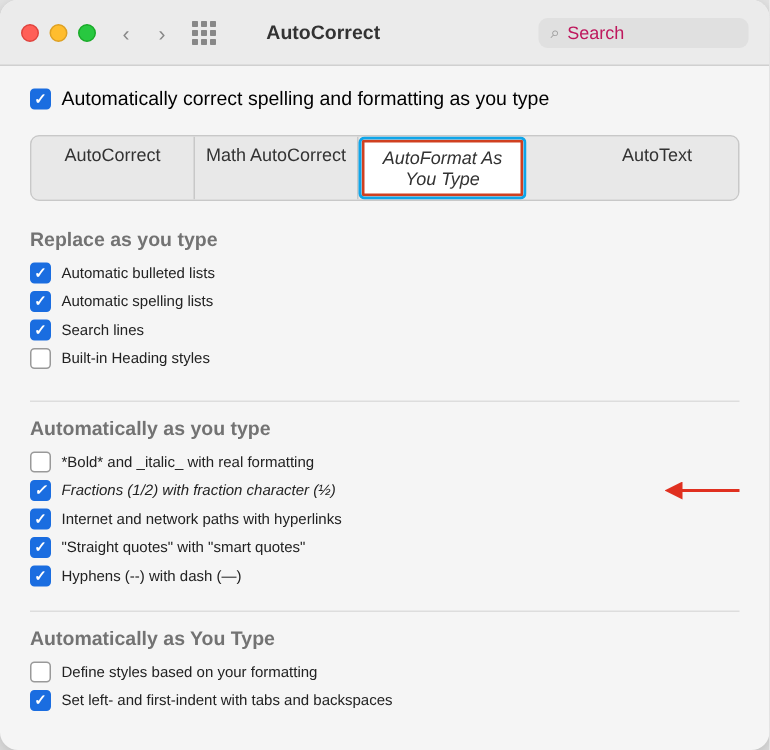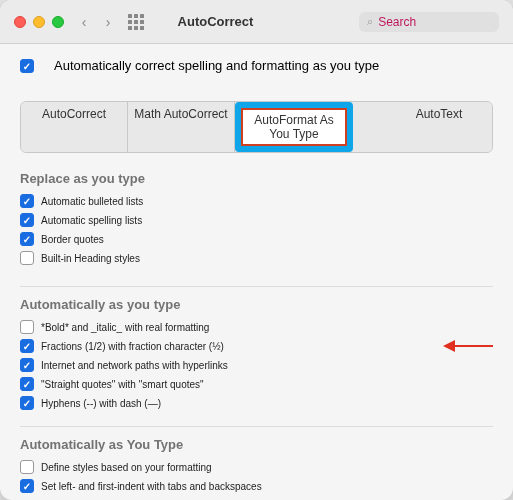--- a/index.html
+++ b/index.html
@@ -114,22 +114,22 @@
     
     .content {
       padding: 14px 20px;
       flex: 1;
       overflow-y: auto;
     }
 
     .top-checkbox-row {
       display: flex;
       align-items: flex-end;
-      gap: 20px;
-      margin-bottom: 28px;
+      gap: 7px;
+      margin-bottom: 17px;
     }
 
     
     .tabs {
       display: flex;
       border: 1px solid #c8c8c8;
       border-radius: 6px;
       overflow: hidden;
       margin-bottom: 18px;
       background: #e8e8e8;
@@ -148,22 +148,23 @@
 
     .tab:last-child {
       border-right: none;
       padding-left: 37px;
     }
 
     .tab.active {
       background: #fff;
       box-shadow: inset 0 0 0 2px #d04020;
       font-weight: 500;
-      border: 6px solid #0ea5e9;
+      border: 2px solid #0ea5e9;
       border-radius: 4px;
+      font-style: italic;
     }
 
     
     .section {
       margin-bottom: 16px;
     }
 
     .section-title {
       font-weight: 700;
       font-size: 13px;
@@ -290,41 +291,41 @@
           <div class="checkbox-row">
             <div class="cb checked"></div>
             <span>Automatic bulleted lists</span>
           </div>
           <div class="checkbox-row">
             <div class="cb checked"></div>
             <span>Automatic spelling lists</span>
           </div>
           <div class="checkbox-row">
             <div class="cb checked"></div>
-            <span>Border quotes</span>
+            <span>Search lines</span>
           </div>
           <div class="checkbox-row">
             <div class="cb unchecked"></div>
             <span>Built-in Heading styles</span>
           </div>
         </div>
       </div>
     </div>
 
     <hr class="divider">
 
     <div class="section">
       <div class="section-title">Automatically as you type</div>
 
       <div class="checkbox-row">
         <div class="cb unchecked"></div>
         <span>*Bold* and _italic_ with real formatting</span>
       </div>
 
-      <div class="checkbox-row" style="position:relative;">
+      <div class="checkbox-row" style="position:relative;font-style:italic;">
         <div class="cb checked"></div>
         <span>Fractions (1/2) with fraction character (½)</span>
 
         <svg style="position:absolute; right:-5px; top:50%; transform:translateY(-50%);" width="55" height="18" viewBox="0 0 55 18">
           <defs>
             <marker id="arrowhead" markerWidth="6" markerHeight="6" refX="3" refY="3" orient="auto">
               <polygon points="0 0, 6 3, 0 6" fill="#e03020"></polygon>
             </marker>
           </defs>
           <line x1="50" y1="9" x2="6" y2="9" stroke="#e03020" stroke-width="2" marker-end="url(#arrowhead)"></line>

